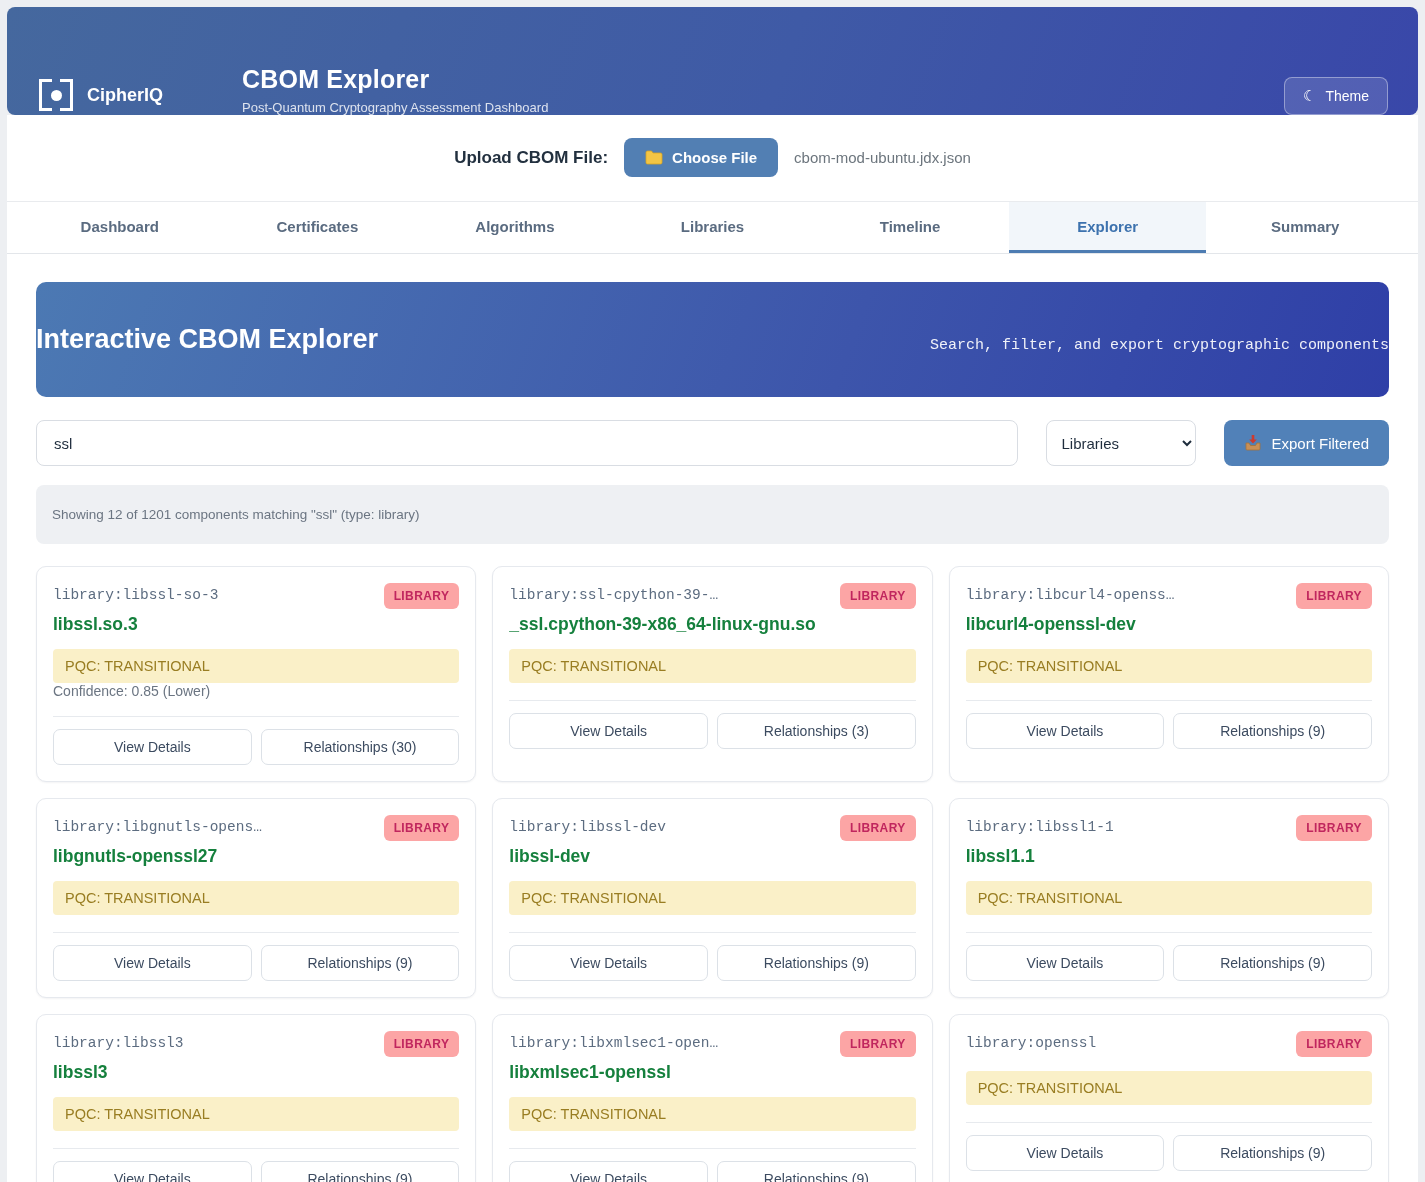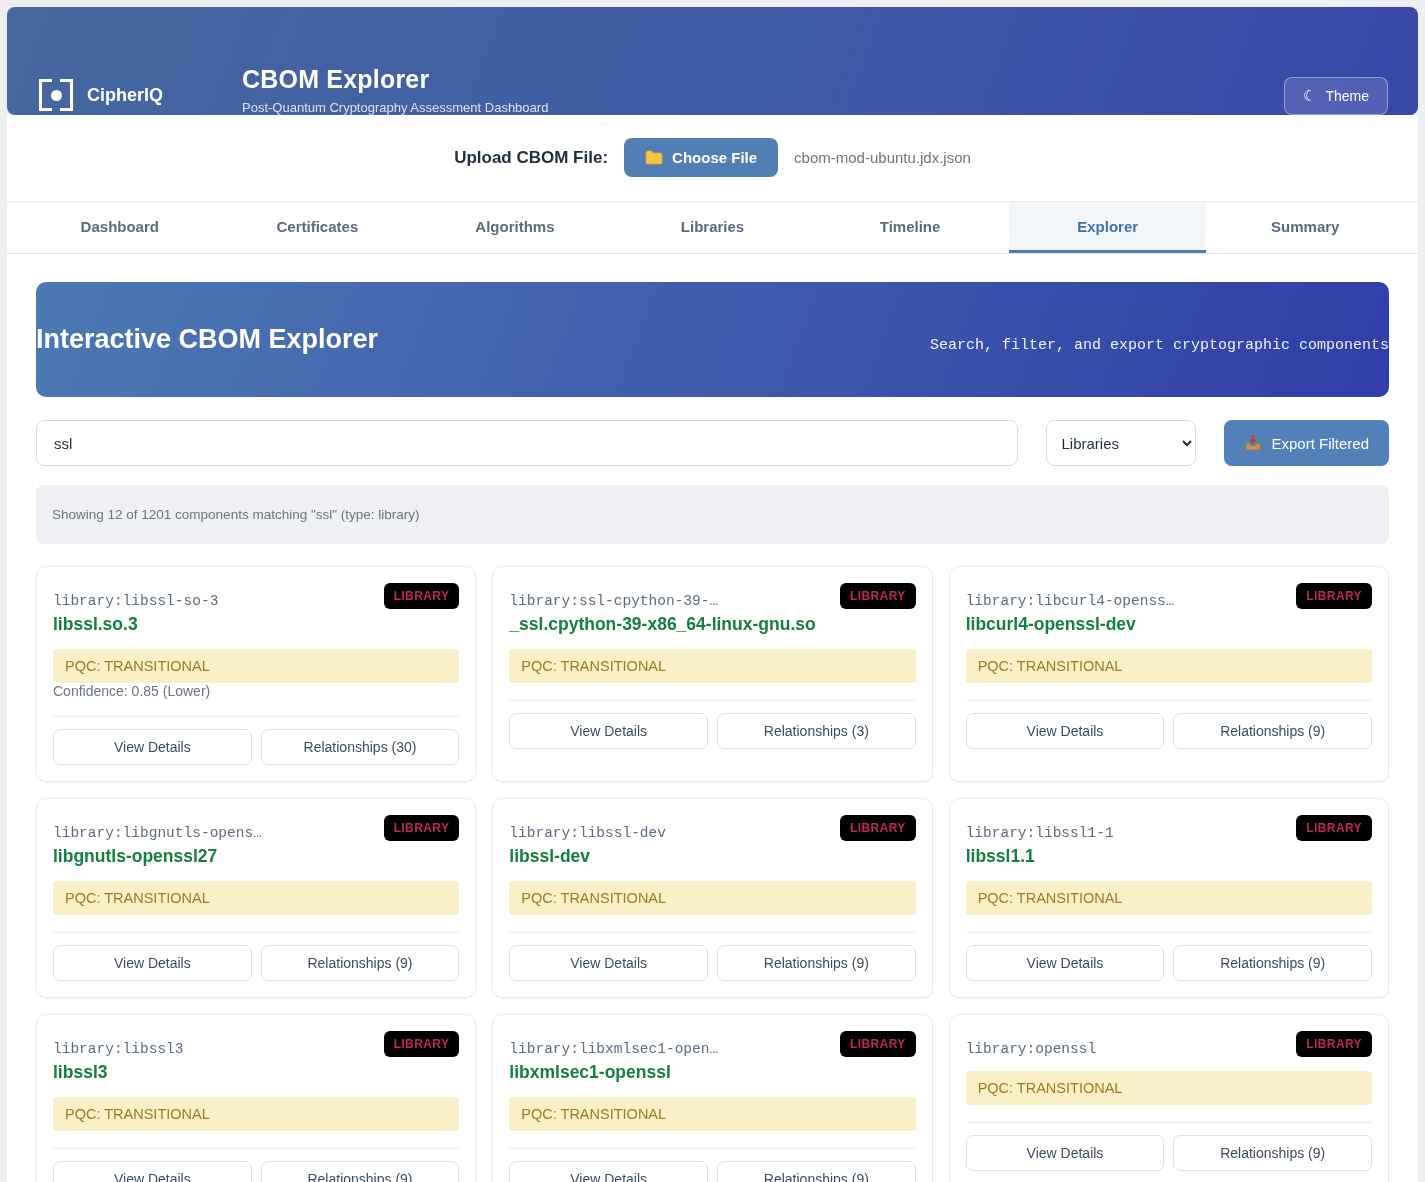--- a/index.html
+++ b/index.html
@@ -97,29 +97,29 @@
     margin-top:19px; background:#eef0f3; border-radius:8px;
     padding:22px 16px; font-size:13.5px; color:#6b7582;
   }
 
   
   .cards-grid { margin-top:22px; display:grid; grid-template-columns:repeat(3,1fr); gap:16px; }
   .card {
     background:#fff; border:1px solid #e6e9ee; border-radius:10px;
     padding:16px; box-shadow:0 1px 2px rgba(16,24,40,.05);
   }
-  .card-top { display:flex; align-items:flex-end; justify-content:space-between; gap:26px; }
+  .card-top { display:flex; align-items:flex-start; justify-content:space-between; gap:26px; }
   .card-id {
     font-family:"Liberation Mono","DejaVu Sans Mono",monospace;
     font-size:14.5px; color:#5c6c80; padding-top:4px;
     white-space:nowrap; overflow:hidden; max-width:75%;
   }
   .badge {
     font-size:12px; font-weight:bold; letter-spacing:.4px;
-    color:#c0265e; background:#000000; border-radius:6px; padding:6px 10px;
+    color:#c0265e; background:#fca5a5; border-radius:6px; padding:6px 10px;
   }
   .card-name { margin-top:5px; font-size:17.5px; font-weight:bold; color:#15803d; }
   .pqc-banner {
     margin-top:14px; background:#faf0c8; color:#997d22;
     border-radius:4px; padding:9px 12px; font-size:14.5px;
   }
   .confidence { font-size:14px; color:#6b7582; }
   .card-divider { border:none; border-top:1px solid #e7eaee; margin-top:17px; }
   .card-actions { display:flex; gap:9px; margin-top:12px; }
   .card-btn {

